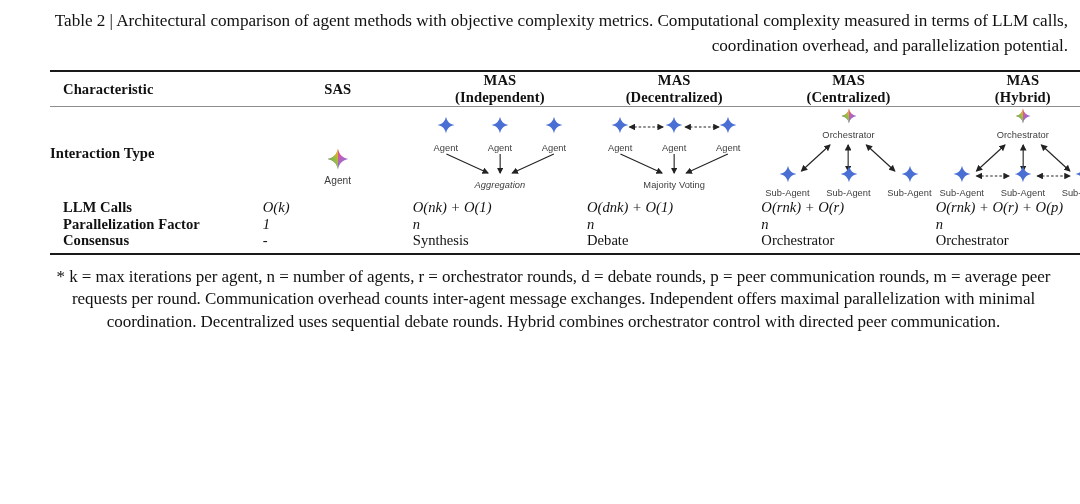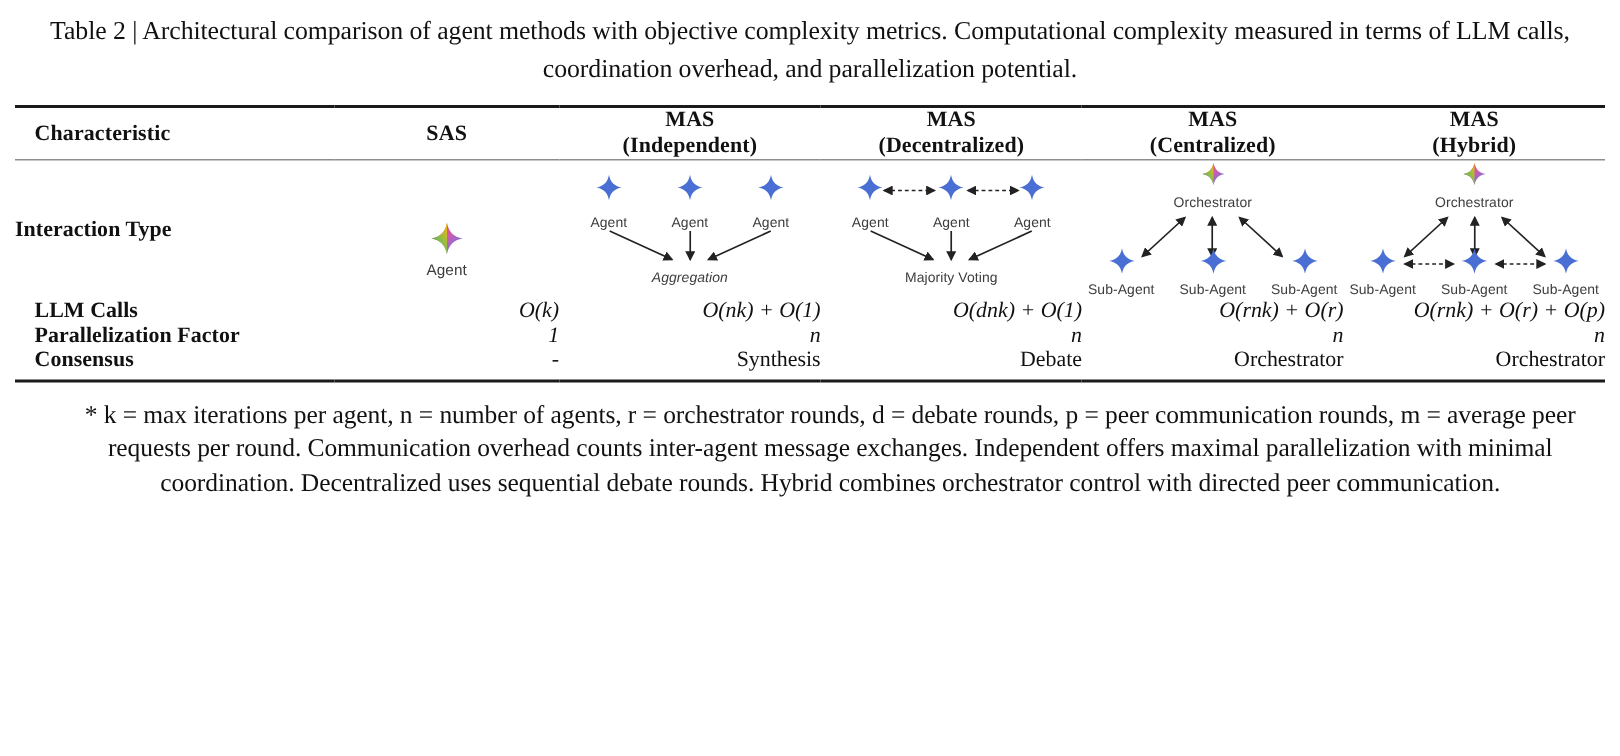--- a/index.html
+++ b/index.html
@@ -8,27 +8,27 @@
     font-family:"Liberation Serif", serif;
     color:#111111;
     -webkit-font-smoothing:antialiased;
   }
   .page{position:absolute;inset:0;padding:0 10px;box-sizing:border-box;}
 
   
   .caption{
     font-family:"Liberation Serif", serif;
     font-size:17.2px;line-height:25px;
-    text-align:center;
+    text-align:right;
     padding:8px 2px 0 2px;
     letter-spacing:-0.05px;
   }
 
   
-  .tbl-wrap{position:relative;margin-top:12px;}
+  .tbl-wrap{position:relative;margin-top:12px;margin-left:40px;}
   table.main{
     width:1060px;border-collapse:collapse;table-layout:fixed;
     font-family:"Liberation Serif", serif;
   }
   table.main td,table.main th{padding:0;vertical-align:middle;}
   .rule-top{border-top:2.6px solid #1a1a1a;}
   .rule-mid{border-bottom:1.2px solid #8d8d8d;}
   .rule-bottom{border-bottom:2.6px solid #1a1a1a;}
 
   col.c-char{width:210px;}
@@ -37,21 +37,21 @@
 
   thead th{
     font-weight:bold;font-size:14.6px;line-height:17px;
     padding:9px 2px 9px 2px;text-align:center;
     letter-spacing:0.1px;
   }
   thead th.lead{text-align:left;padding-left:13px;}
   thead th .hl2{display:block;font-weight:bold;}
 
   tbody td{
-    font-size:14.6px;line-height:16.6px;text-align:right;
+    font-size:14.6px;line-height:16.6px;text-align:left;
     padding:1.1px 2px;
   }
   tbody td.lead{
     text-align:left;padding-left:13px;font-weight:bold;letter-spacing:0.05px;
   }
   .math{font-family:"Liberation Serif", serif;font-style:italic;}
 
   
   tr.interaction td{height:92px;vertical-align:middle;padding:0;}
   tr.interaction td.lead{vertical-align:middle;}

